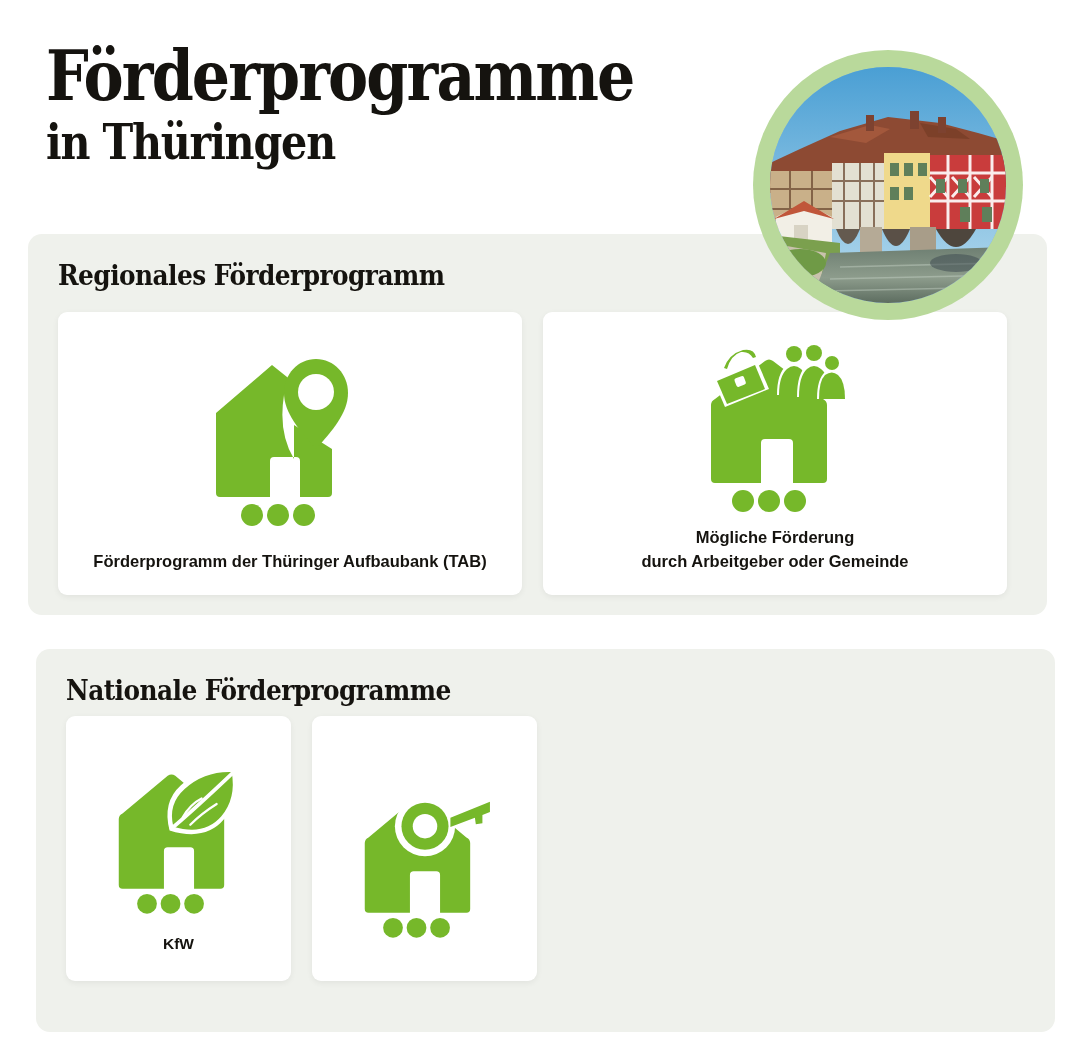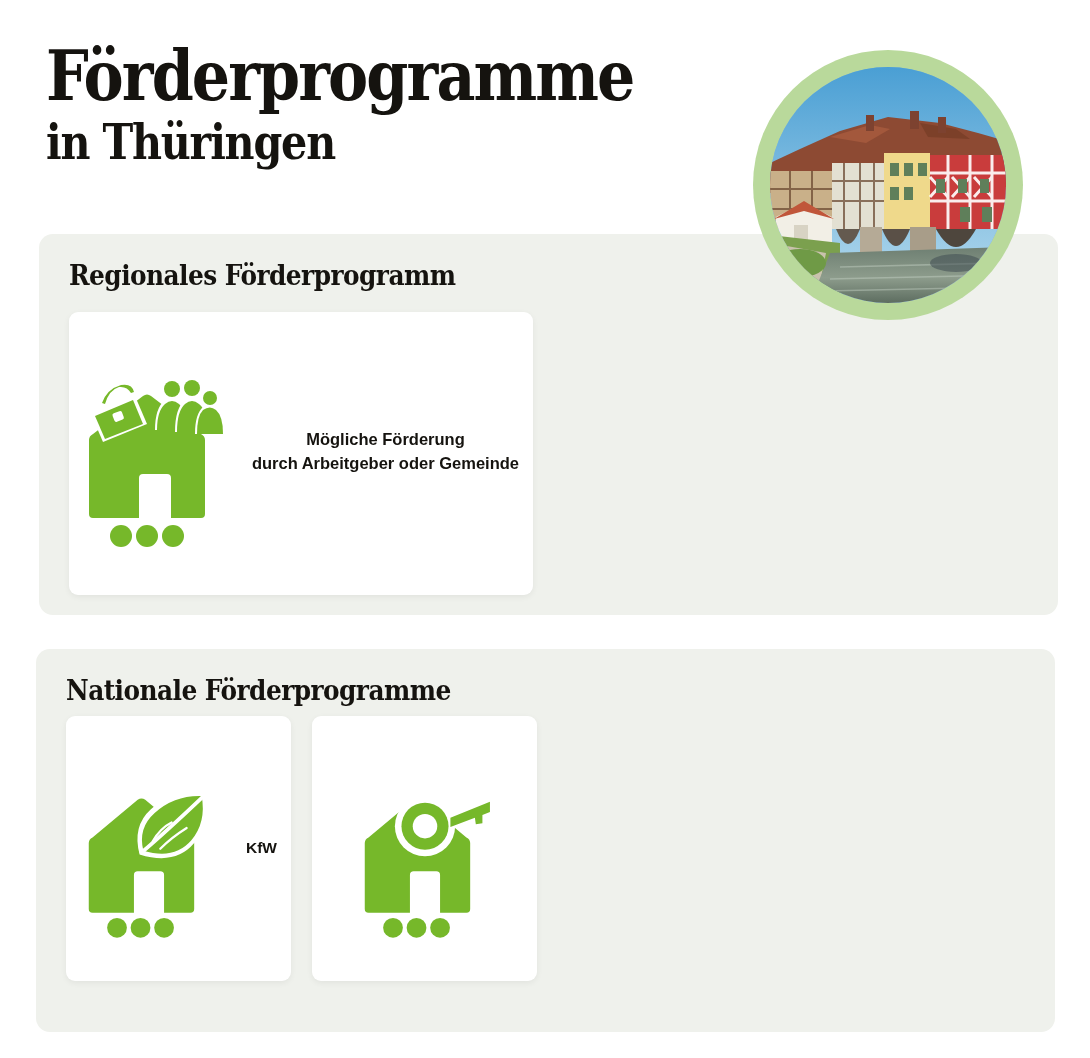--- a/index.html
+++ b/index.html
@@ -53,21 +53,21 @@
     background:#7fb4d8;
   }
   .photo-svg{display:block;width:236px;height:236px;}
 
   
   .panel{
     position:absolute;
     background:#eff1ec;
     border-radius:14px;
   }
-  #panel-regional{left:39px;top:222px;width:1019px;height:381px;}
+  #panel-regional{left:28px;top:222px;width:1019px;height:381px;}
   #panel-national{left:36px;top:637px;width:1019px;height:383px;}
 
   .panel-heading{
     font-family:"DejaVu Serif", serif;
     font-weight:700;
     font-size:27px;
     letter-spacing:-0.6px;
     color:#15130f;
     position:absolute;
     left:30px;top:26px;
@@ -83,20 +83,21 @@
     gap:21px;
   }
   #cards-regional{top:78px;}
   #cards-national{top:67px;}
 
   .card{
     background:#ffffff;
     border-radius:9px;
     box-shadow:0 2px 6px rgba(0,0,0,0.06);
     display:flex;
+    flex-direction:column;
     align-items:center;
     box-sizing:border-box;
   }
   .card.wide{width:464px;height:283px;padding-top:18px;}
   .card.narrow{width:225px;height:265px;padding-top:24px;}
 
   .icon-box{
     flex:1;
     display:flex;
     align-items:center;
@@ -214,20 +215,39 @@
         <ellipse cx="30" cy="196" rx="26" ry="14" fill="#6f9a46"></ellipse>
         <ellipse cx="12" cy="212" rx="22" ry="13" fill="#5f8a3c"></ellipse>
       </svg>
     </div>
   </div>
 
   <div class="panel" id="panel-regional">
     <div class="panel-heading">Regionales Förderprogramm</div>
     <div class="cards" id="cards-regional">
 
+      <div class="card wide">
+        <div class="icon-box">
+          <svg viewBox="0 0 152 178">
+            <g fill="#76b82a">
+
+              <path d="M2 62 L58 14 L78 30 L70 44 Q64 82 80 108 L80 108 L80 74 L118 98 L118 142 Q118 146 114 146 L86 146 L86 110 Q86 106 82 106 L60 106 Q56 106 56 110 L56 146 L6 146 Q2 146 2 142 Z"></path>
+
+              <path d="M102 8 C84 8 70 23 70 42 C70 62 86 80 102 98 C118 80 134 62 134 42 C134 23 120 8 102 8 Z"></path>
+            </g>
+            <circle cx="102" cy="41" r="18" fill="#ffffff"></circle>
+            <g fill="#76b82a">
+              <circle cx="38" cy="164" r="11"></circle>
+              <circle cx="64" cy="164" r="11"></circle>
+              <circle cx="90" cy="164" r="11"></circle>
+            </g>
+          </svg>
+        </div>
+        <div class="card-label">Förderprogramm der Thüringer Aufbaubank (TAB)</div>
+      </div>
 
       <div class="card wide">
         <div class="icon-box">
           <svg viewBox="0 0 152 178">
             <g fill="#76b82a">
 
               <path d="M12 66 Q12 62 16 60 L66 22 Q70 19 74 22 L124 60 Q128 62 128 66 L128 140 Q128 144 124 144 L94 144 L94 104 Q94 100 90 100 L66 100 Q62 100 62 104 L62 144 L16 144 Q12 144 12 140 Z"></path>
             </g>
 
             <g>

